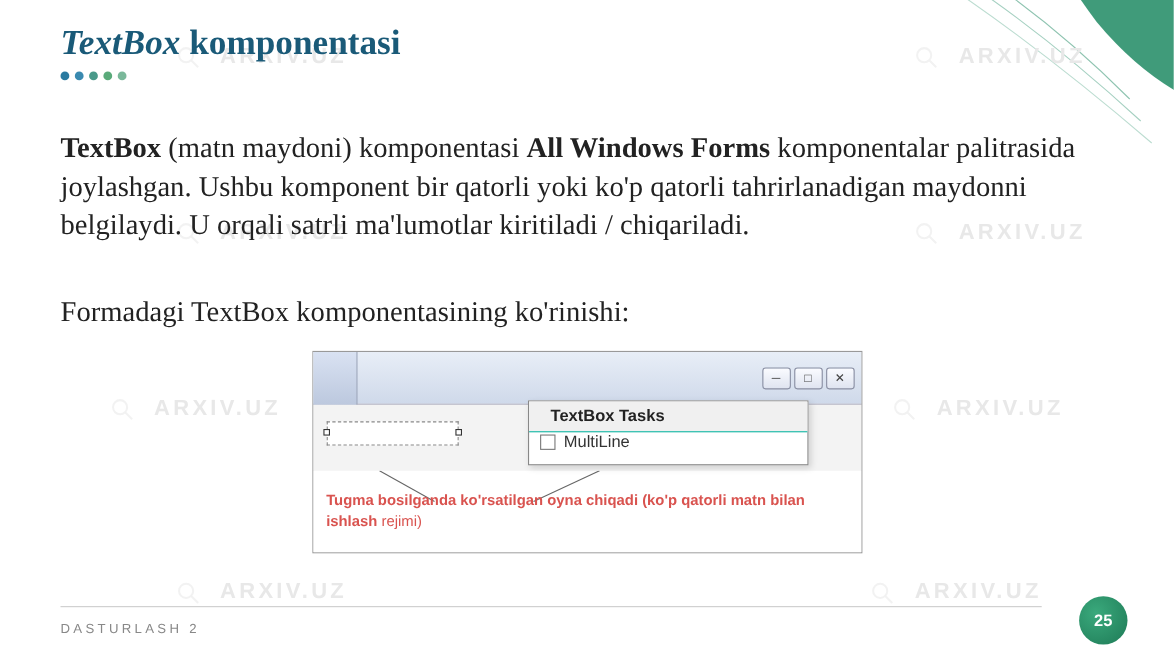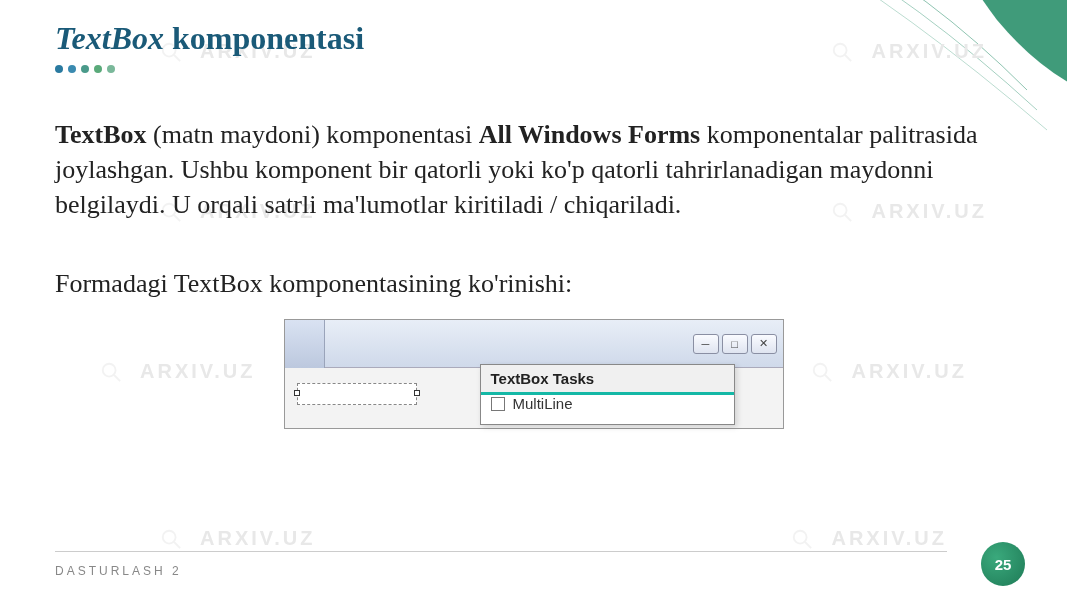--- a/index.html
+++ b/index.html
@@ -106,22 +106,22 @@
     left: 195px;
     top: 44px;
     width: 255px;
     background: #fff;
     border: 1px solid #888;
     box-shadow: 2px 2px 6px rgba(0,0,0,0.15);
     z-index: 3;
   }
   .popup-title {
     background: #f0f0f0;
-    border-bottom: 3px solid #14b8a6;
-    padding: 5px 10px;
+    border-bottom: 1px solid #14b8a6;
+    padding: 5px 20px;
     font-family: Arial, sans-serif;
     font-size: 15px;
     font-weight: bold;
     color: #222;
   }
   .popup-body {
     padding: 0 10px 12px 10px;
     display: flex;
     align-items: center;
     gap: 8px;
@@ -310,20 +310,29 @@
     </div>
 
     <div class="popup">
       <div class="popup-title">TextBox Tasks</div>
       <div class="popup-body">
         <div class="checkbox"></div>
         <span>MultiLine</span>
       </div>
     </div>
 
+    <div class="caption-area">
+      <svg width="500" height="70">
+        <line x1="60" y1="0" x2="110" y2="28" stroke="#666" stroke-width="1"></line>
+        <line x1="260" y1="0" x2="200" y2="28" stroke="#666" stroke-width="1"></line>
+      </svg>
+      <div class="caption-text">
+        <b>Tugma bosilganda ko'rsatilgan oyna chiqadi (ko'p qatorli matn bilan ishlash</b><span> rejimi)</span>
+      </div>
+    </div>
   </div>
 </div>
 
 <div class="footer-line"></div>
 <div class="footer">
   <span class="footer-text">DASTURLASH 2</span>
 </div>
 <div class="page-badge">
   <span>25</span>
 </div>

